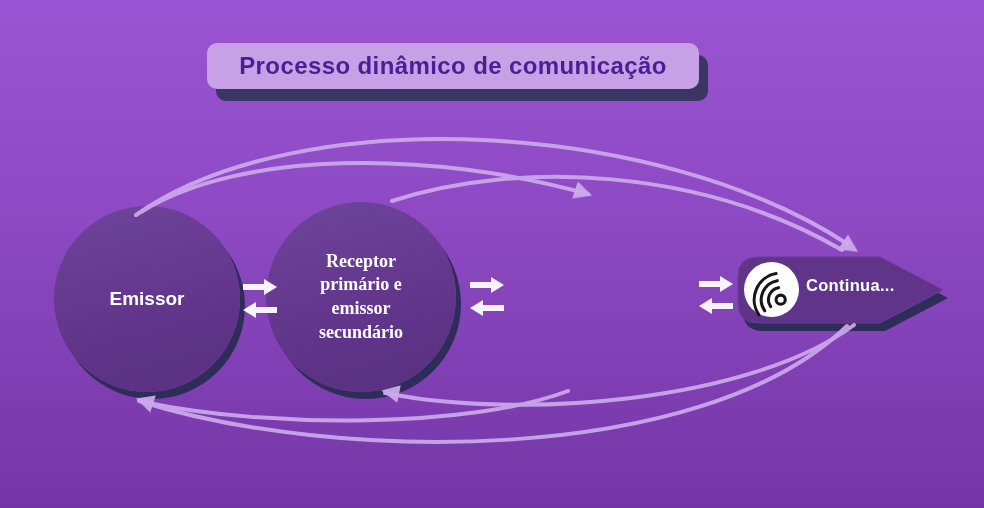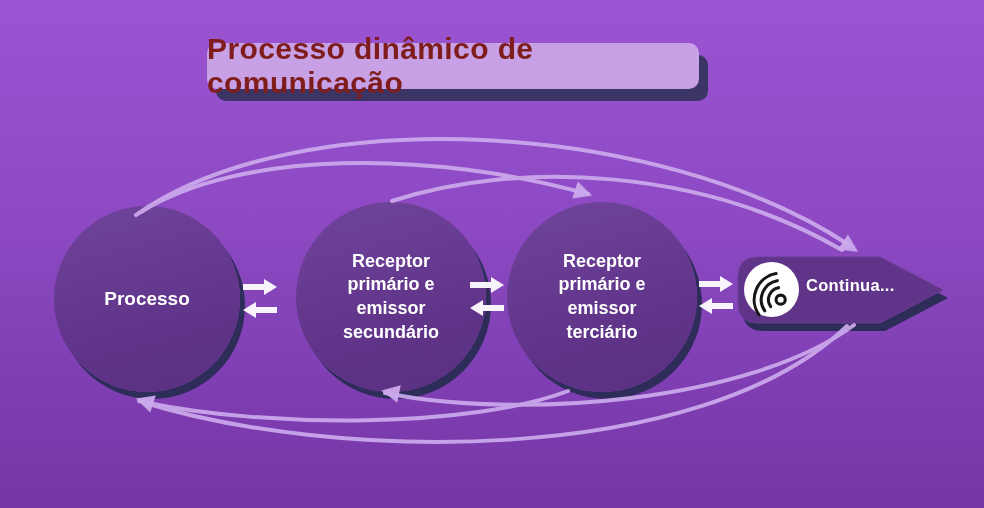--- a/index.html
+++ b/index.html
@@ -17,45 +17,45 @@
   .title-pill {
     position: absolute;
     left: 207px; top: 43px;
     width: 492px; height: 46px;
     background: #c7a0e6;
     border-radius: 10px;
     box-shadow: 9px 12px 0 #3b3566;
     display: flex; align-items: center; justify-content: center;
   }
   .title-pill span {
-    font-size: 30px;
+    font-size: 24px;
     font-weight: 600;
     letter-spacing: 0.4px;
-    color: #7f1d1d;
+    color: #4c1d95;
   }
 
   
   .node-circle {
     position: absolute;
     border-radius: 50%;
     background: linear-gradient(165deg, #6f449b 0%, #60358a 60%, #5a3080 100%);
     box-shadow: 5px 7px 0 #2e2c59;
     display: flex; align-items: center; justify-content: center;
     text-align: center;
   }
   .node-circle .label {
     color: #ffffff;
     font-weight: 600;
     font-size: 18px;
     line-height: 1.32;
     width: 132px;
   }
   .circle-1 { left: 54px;  top: 206px; width: 186px; height: 186px; }
   .circle-1 .label { font-size: 19px; width: 150px; }
-  .circle-2 { left: 296px; top: 202px; width: 190px; height: 190px; }
+  .circle-2 { left: 266px; top: 202px; width: 190px; height: 190px; font-family: Liberation Serif, serif; }
   .circle-3 { left: 507px; top: 202px; width: 190px; height: 190px; }
 
   
   .banner-wrap { position: absolute; left: 728px; top: 248px; width: 224px; height: 86px; }
   .banner-wrap svg { display: block; }
   .banner-label {
     position: absolute;
     left: 806px; top: 276px; width: 104px;
     color: #ffffff; font-size: 16.5px; font-weight: 600; letter-spacing: 0.3px;
     text-align: left;
@@ -78,30 +78,27 @@
 </head>
 <body>
 
 <div class="stage">
 
   <div class="title-pill">
     <span>Processo dinâmico de comunicação</span>
   </div>
 
   <div class="node-circle circle-1">
-    <div class="label">Processo</div>
+    <div class="label">Emissor</div>
   </div>
 
   <div class="node-circle circle-2">
     <div class="label">Receptor primário e emissor secundário</div>
   </div>
 
-  <div class="node-circle circle-3">
-    <div class="label">Receptor primário e emissor terciário</div>
-  </div>
 
   <div class="banner-wrap">
     <svg width="224" height="86" viewBox="0 0 224 86">
       <path d="M 35 17 H 157 L 220 50 L 157 83 H 35 Q 15 83 15 63 V 37 Q 15 17 35 17 Z" fill="#2e2c59"></path>
       <path d="M 30 9 H 152 L 215 42 L 152 75 H 30 Q 10 75 10 55 V 29 Q 10 9 30 9 Z" fill="#5f3489"></path>
       <path d="M 30 9 H 152 L 215 42 L 152 75 H 30 Q 10 75 10 55 V 29 Q 10 9 30 9 Z" fill="none" stroke="#6a3d94" stroke-width="1"></path>
     </svg>
   </div>
 
   <div class="icon-bubble">

